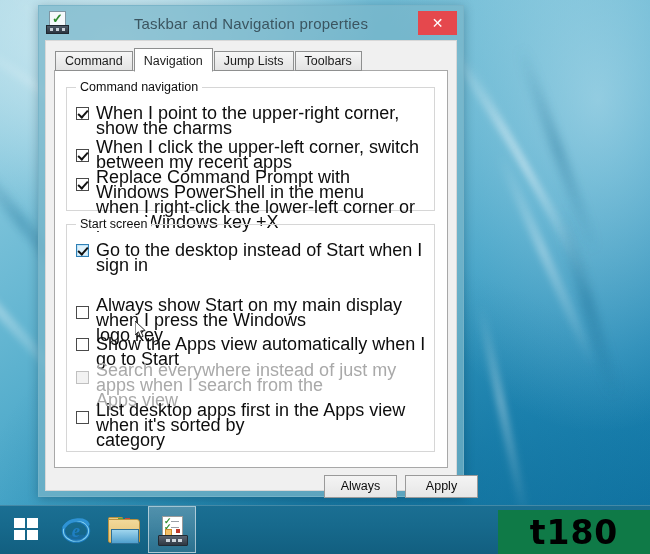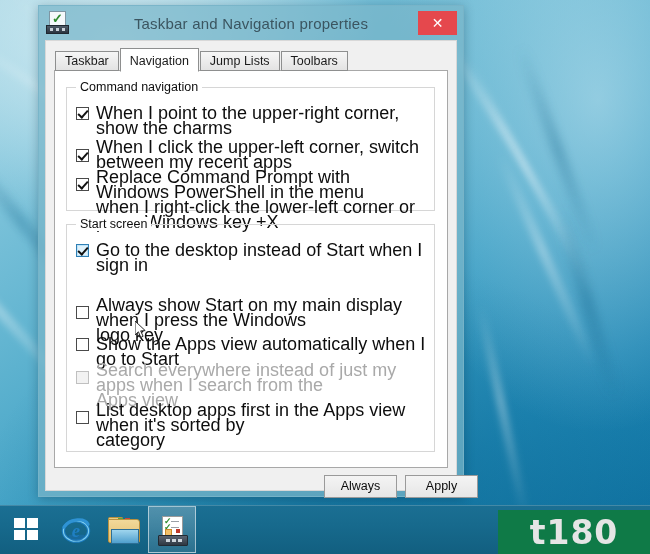--- a/index.html
+++ b/index.html
@@ -97,21 +97,21 @@
   
   #watermark {
     position: absolute;
     right: 0; bottom: 0;
     width: 152px; height: 44px;
     background: #0f7a47;
     z-index: 60;
     display: flex; align-items: center; justify-content: center;
   }
   #watermark .wm-text {
-    color: #e5e5e5;
+    color: #000000;
     font-family: "DejaVu Sans", sans-serif;
     font-weight: bold;
     font-size: 33px;
     letter-spacing: 1px;
     line-height: 33px;
   }
 
   
   #dialog-window {
     position: absolute;
@@ -335,21 +335,21 @@
           <b style="left:15px"></b>
         </div>
     </div>
     <div id="title-text">Taskbar and Navigation properties</div>
     <div id="close-button">✕</div>
   </div>
 
   <div id="dialog-body">
 
     <div id="tab-strip">
-      <div class="tab">Taskbar</div>
+      <div class="tab">Command</div>
       <div class="tab active">Navigation</div>
       <div class="tab">Jump Lists</div>
       <div class="tab">Toolbars</div>
     </div>
 
     <div id="tab-page">
 
       <div class="groupbox" id="group-corner">
         <div class="group-title">Command navigation</div>
 

